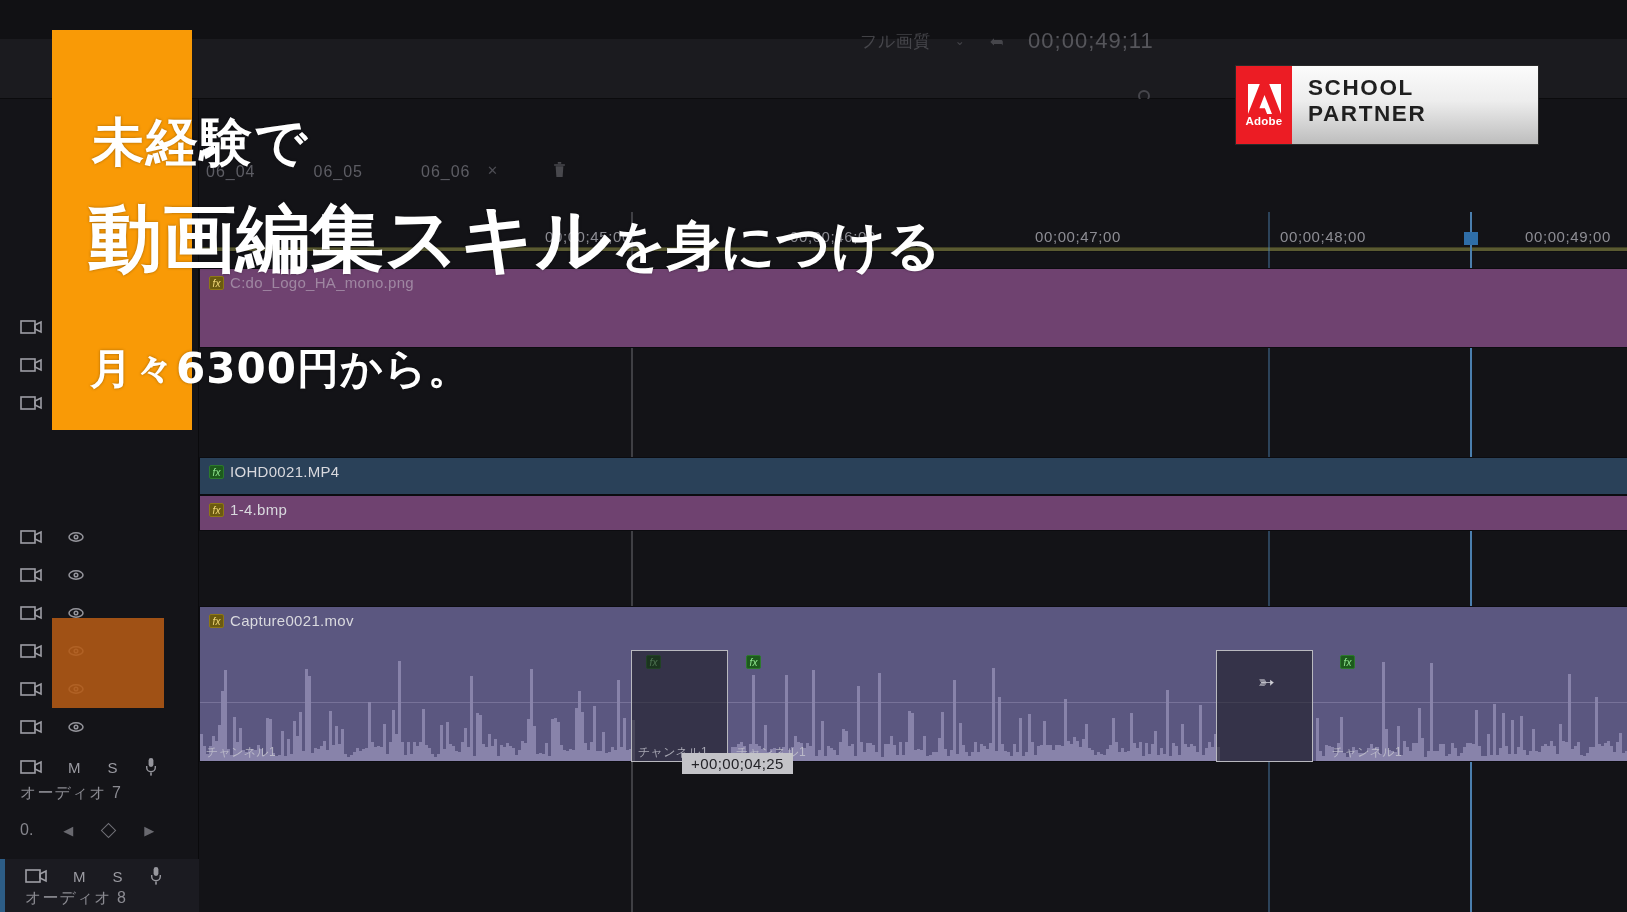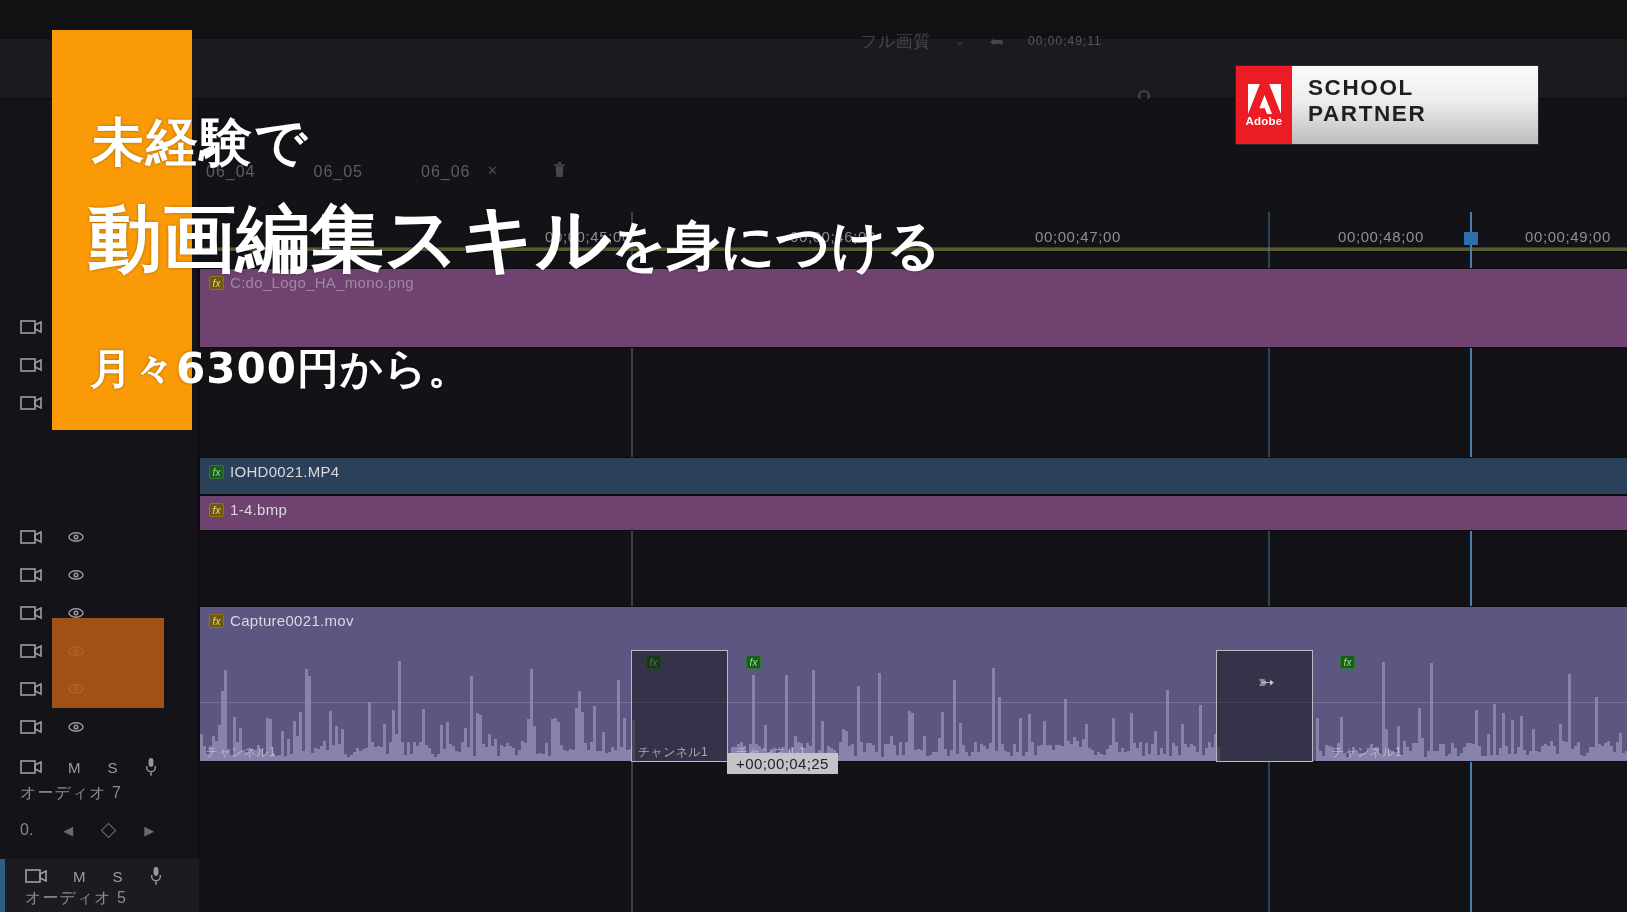--- a/index.html
+++ b/index.html
@@ -14,21 +14,21 @@
   #bg { position:absolute; inset:0; background:#111114; }
 
   .pp-topstrip { position:absolute; left:0; right:0; top:39px; height:60px;
       background:#1b1b1f; border-bottom:1px solid #0b0b0d; }
   .pp-monitorbar { position:absolute; left:860px; top:24px; height:34px; width:760px;
       display:flex; align-items:center; gap:24px; color:#6a6a70; font-size:17px;
       letter-spacing:.5px; }
   .pp-qual { opacity:.55; }
   .pp-caret { font-size:12px; opacity:.5; }
   .pp-wrench { opacity:.55; font-size:17px; transform:scaleX(-1); }
-  .pp-tc-top { opacity:.75; letter-spacing:1px; font-size:12px; }
+  .pp-tc-top { opacity:.75; letter-spacing:1px; font-size:22px; }
 
   
   .pp-toolbar { position:absolute; left:330px; top:113px; height:40px;
       display:flex; align-items:center; gap:26px; }
   .tbicon { width:26px; height:26px; opacity:.40; display:block; }
   .tbicon svg { width:100%; height:100%; display:block; fill:#b9b9bf; }
   .pp-plus { position:absolute; left:1118px; top:118px; color:#8d8d93;
       font-size:28px; font-weight:300; opacity:.55; }
   .pp-knob { position:absolute; left:1138px; top:90px; width:12px; height:12px;
       border:2px solid #55555c; border-radius:50%; opacity:.75; }
@@ -221,21 +221,21 @@
     </div>
     <div class="pp-seqclose">✕</div>
     <div class="pp-trash"><svg viewBox="0 0 10 14">
           <path d="M0 2h10v1.4H0zM1.4 4h7.2l-.7 10H2.1zM3.4 0h3.2v1.6H3.4z"></path>
         </svg></div>
 
     <div class="pp-ruler">
       <span style="left:346px">00;00;45;00</span>
       <span style="left:591px">00;00;46;00</span>
       <span style="left:836px">00;00;47;00</span>
-      <span style="left:1139px">00;00;48;00</span>
+      <span style="left:1081px">00;00;48;00</span>
       <span style="left:1326px">00;00;49;00</span>
     </div>
 
     <div class="pp-workbar">
         <i></i>
       </div>
 
     <div class="pp-cti" style="left:1470px;"></div>
     <div class="pp-cti-head" style="left:1464px;"></div>
     <div class="pp-cti" style="left:1268px;opacity:.45;"></div>
@@ -375,21 +375,21 @@
                 <path d="M15 6l6-3v10l-6-3z"></path>
               </svg></span>
           <span class="ms">M</span>
           <span class="ms">S</span>
           <span class="mic"><svg viewBox="0 0 12 18">
                 <rect x="3.6" y="0" width="4.8" height="9" rx="2.4"></rect>
                 <path d="M1 8v1.5a5 5 0 0 0 10 0V8h-1.4v1.5a3.6 3.6 0 0 1-7.2 0V8z"></path>
                 <rect x="5.2" y="14.6" width="1.6" height="3"></rect>
               </svg></span>
         </div>
-        <div class="tname">オーディオ 5</div>
+        <div class="tname">オーディオ 8</div>
       </div>
 
       <div class="pp-smallfx">
         <span>0.</span>
         <span class="arw">◀</span>
         <span class="dia"></span>
         <span class="arw">▶</span>
       </div>
     </div>
 
@@ -898,21 +898,21 @@
 
     <div class="pp-dragsel" style="left:631px;top:650px;width:97px;height:112px;"></div>
     <div class="pp-dragsel" style="left:1216px;top:650px;width:97px;height:112px;"></div>
     <div class="pp-cursor" style="left:1258px;top:670px;">➳</div>
 
     <span class="pp-chlbl" style="left:206px;top:744px;">チャンネル1</span>
     <span class="pp-chlbl" style="left:638px;top:744px;">チャンネル1</span>
     <span class="pp-chlbl" style="left:736px;top:744px;">チャンネル1</span>
     <span class="pp-chlbl" style="left:1332px;top:744px;">チャンネル1</span>
 
-    <div class="pp-tip" style="left:682px;top:753px;margin-left:45px;">+00;00;04;25</div>
+    <div class="pp-tip" style="left:682px;top:753px;">+00;00;04;25</div>
   </div>
 
 
   <div class="orange-bar"></div>
   <div class="orange-box2"></div>
 
   <div class="hl hl2"><span>動画編集スキル</span><span class="sm">を身につける</span></div>
   <div class="hl hl1">未経験で</div>
   <div class="hl hl4">月々6300円から。</div>
 

